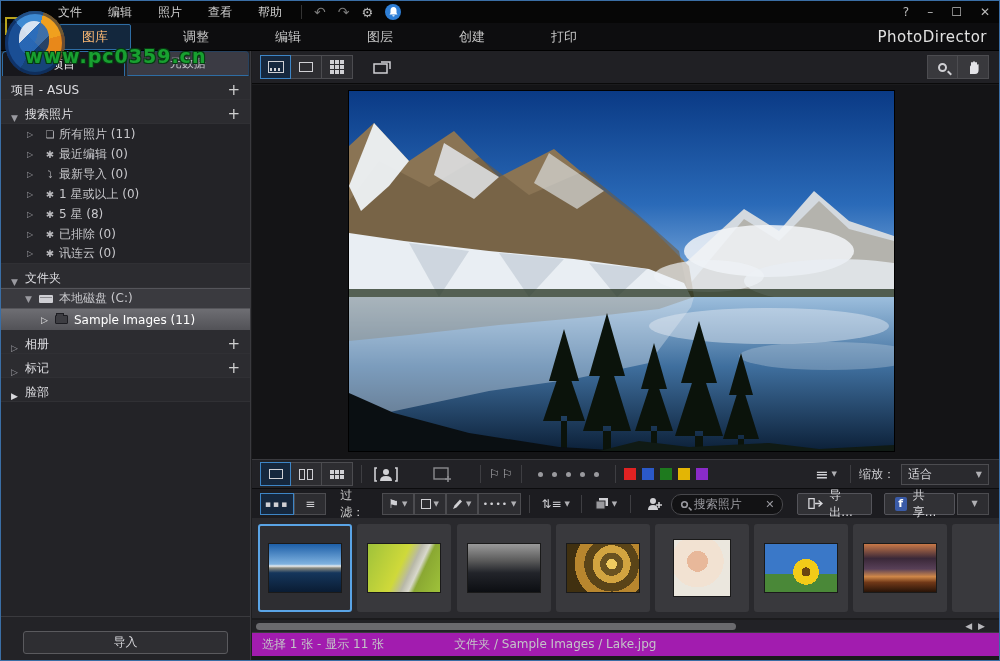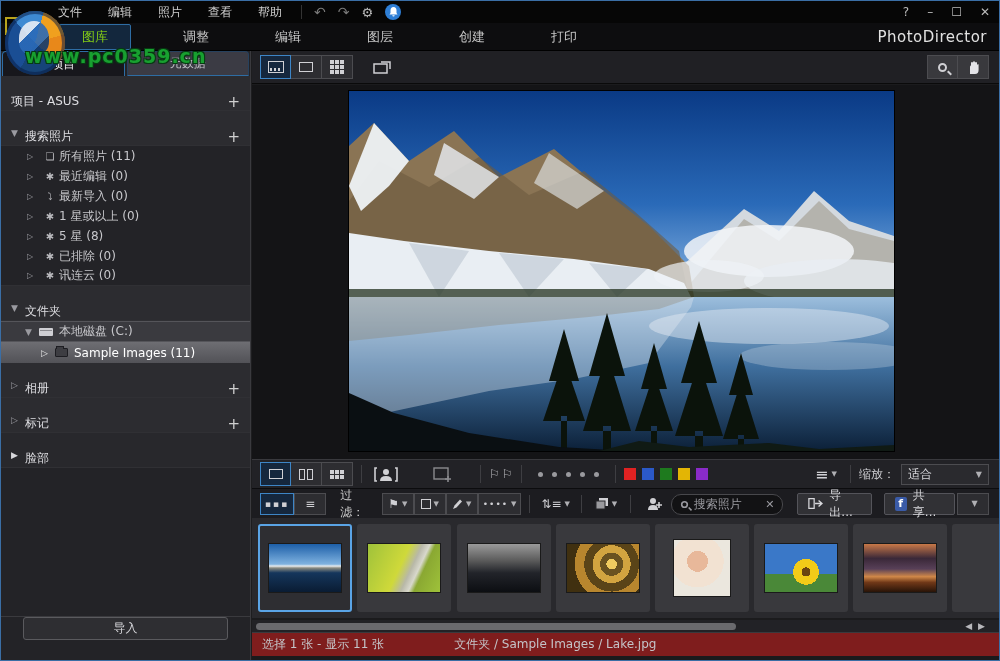--- a/index.html
+++ b/index.html
@@ -17,49 +17,49 @@
   .gear { color:#bdbdbd; font-size:13px; padding:0 6px; }
   .bell { width:16px; height:16px; border-radius:50%; background:#2f7fd6; display:flex;
           align-items:center; justify-content:center; margin-left:6px; }
   .winctl { margin-left:auto; display:flex; align-items:center; color:#bbb; font-size:12px; }
   .winctl span { padding:0 9px; }
 
   
   .modebar { position:absolute; left:0; top:22px; width:100%; height:28px; background:#0d0d0f;
              border-bottom:1px solid #000; display:flex; align-items:center; color:#c6c6c6; font-size:13px; }
   .modetab { padding:3px 14px; margin-left:38px; }
-  .modetab.active { color:#84cc16; border:1px solid #2e6da4; border-radius:2px; background:#13273d;
+  .modetab.active { color:#fdba74; border:1px solid #2e6da4; border-radius:2px; background:#13273d;
                     margin-left:58px; padding:3px 22px;}
   .brand { margin-left:auto; margin-right:12px; color:#e2e2e2; font-size:15px; letter-spacing:.5px; }
 
   
   .sidebar { position:absolute; left:0; top:50px; width:250px; bottom:0; background:#232327;
              border-right:1px solid #3a3a3e; color:#c8c8cc; font-size:12px; }
   .side-tabs { display:flex; height:25px; }
   .side-tab { flex:1; display:flex; align-items:center; justify-content:center; font-size:12px;
               background:#3b3b44; color:#c2c2c8; border:1px solid #26415e; border-bottom:1px solid #2e6da4;
               border-radius:4px 4px 0 0; margin:0 1px; }
   .side-tab.active { background:#17171c; color:#e8e8e8; border:1px solid #2e6da4; border-bottom:none; }
-  .srow { display:flex; align-items:flex-start; padding:17px 10px; border-bottom:1px solid #303034; }
+  .srow { display:flex; align-items:flex-end; padding:0 10px; border-bottom:1px solid #303034; }
   .shead { height:24px; background:#2c2c30; color:#dedee2; }
   .shead .plus { margin-left:auto; font-size:15px; color:#cfcfcf; }
   .arrow { width:14px; color:#9a9aa0; font-size:9px; }
   .titem { height:20px; display:flex; align-items:center; padding-left:26px; }
   .titem .arrow { font-size:8px; }
   .tico { width:18px; color:#b8b8bc; font-size:10px; text-align:center; }
   .driverow { height:21px; display:flex; align-items:center; padding-left:24px; background:#3a3a3f;
               border-top:1px solid #55555a; border-bottom:1px solid #55555a; }
   .folderrow { height:21px; display:flex; align-items:center; padding-left:40px;
                background:linear-gradient(#6e6e73,#525257); color:#fff; }
   .driveico { width:14px; height:8px; background:#cfcfd4; border-radius:1px; margin-right:6px; position:relative;}
   .driveico::after{content:"";position:absolute;left:1px;top:2px;width:12px;height:1px;background:#8a8a8f;}
   .foldico { width:13px; height:9px; background:#3d3d42; border:1px solid #1d1d22; border-radius:1px; margin-right:6px; position:relative;}
   .foldico::before{content:"";position:absolute;left:0;top:-3px;width:6px;height:2px;background:#3d3d42;border:1px solid #1d1d22;border-bottom:none;}
   .importbar { position:absolute; left:0; bottom:6px; width:100%; height:38px; border-top:1px solid #3a3a3e;
-               display:flex; align-items:flex-start; justify-content:center;margin-top:47px; }
+               display:flex; align-items:flex-end; justify-content:center;margin-top:47px; }
   .importbtn { width:205px; height:23px; background:#2e2e32; border:1px solid #5a5a5e; border-radius:3px;
                color:#d8d8dc; font-size:12px; display:flex; align-items:center; justify-content:center; }
 
   
   .main { position:absolute; left:251px; top:50px; right:0; bottom:0; background:#1b1b1d; }
   .vtoolbar { position:absolute; left:0; top:0; width:100%; height:33px; background:#202024;
               border-bottom:1px solid #0a0a0a; display:flex; align-items:center; }
   .btn { height:24px; min-width:31px; background:#2d2d31; border:1px solid #4c4c50; display:flex;
          align-items:center; justify-content:center; color:#d0d0d4; }
   .btn.active { border:1px solid #3d85c6; background:#15273d; }
@@ -105,21 +105,21 @@
   .t3{background:linear-gradient(180deg,#9a9a9a 0%,#5a5a5a 35%,#22242a 60%,#0c0e12 100%);}
   .t4{background:radial-gradient(circle at 62% 42%,#f0cb60 0 10%,#6a5220 10% 22%,#d2a440 22% 36%,#5a4418 36% 52%,#b8862e 52% 70%,#403010 70%);}
   .t5{background:radial-gradient(circle at 42% 38%,#e8b89a 0 22%,#f2e2d2 22% 55%,#ebe7de 55%);}
   .t6{background:radial-gradient(circle at 57% 58%,#6a4410 0 9%,#f2cb18 9% 26%,rgba(0,0,0,0) 26%),linear-gradient(180deg,#3a78c8 0 62%,#4a8838 62%);}
   .t7{background:linear-gradient(180deg,#c87848 0%,#3a2838 30%,#584058 52%,#d08848 68%,#703818 80%,#281408 100%);}
 
   .hscroll { position:absolute; left:0; top:569px; width:100%; height:12px; background:#222226; display:flex; align-items:center;}
   .hthumb { margin-left:4px; width:480px; height:7px; background:#6a6a6e; border-radius:4px; }
   .harrows { margin-left:auto; color:#b8b8bc; font-size:9px; padding-right:8px; letter-spacing:6px; }
 
-  .statusbar { position:absolute; left:0; top:581px; width:100%; height:24px; background:#7f1d1d;
+  .statusbar { position:absolute; left:0; top:581px; width:100%; height:24px; background:#a21caf;
                border-top:1px solid #3a3a3e; display:flex; align-items:center; color:#c4c4c8; font-size:12px; }
   .bottompad { position:absolute; left:0; top:605px; width:100%; bottom:0; background:#1a1a1c; }
 
   
   .wm { position:absolute; left:0; top:0; width:320px; height:100px; pointer-events:none; z-index:50; }
   .wm .bracket { position:absolute; left:4px; top:16px; width:44px; height:18px; border:2px solid #d8c020; opacity:.85; }
   .wm .globe { position:absolute; left:4px; top:10px; width:60px; height:64px; border-radius:50%;
                background:conic-gradient(from 210deg,#1a4e94 0 30%,#3e8ad2 30% 46%,#f0a01e 46% 62%,#e8881a 62% 78%,#164478 78%);
                box-shadow:inset 0 0 0 3px rgba(10,30,70,.55); }
   .wm .globe::after { content:""; position:absolute; left:14px; top:10px; width:30px; height:34px;

